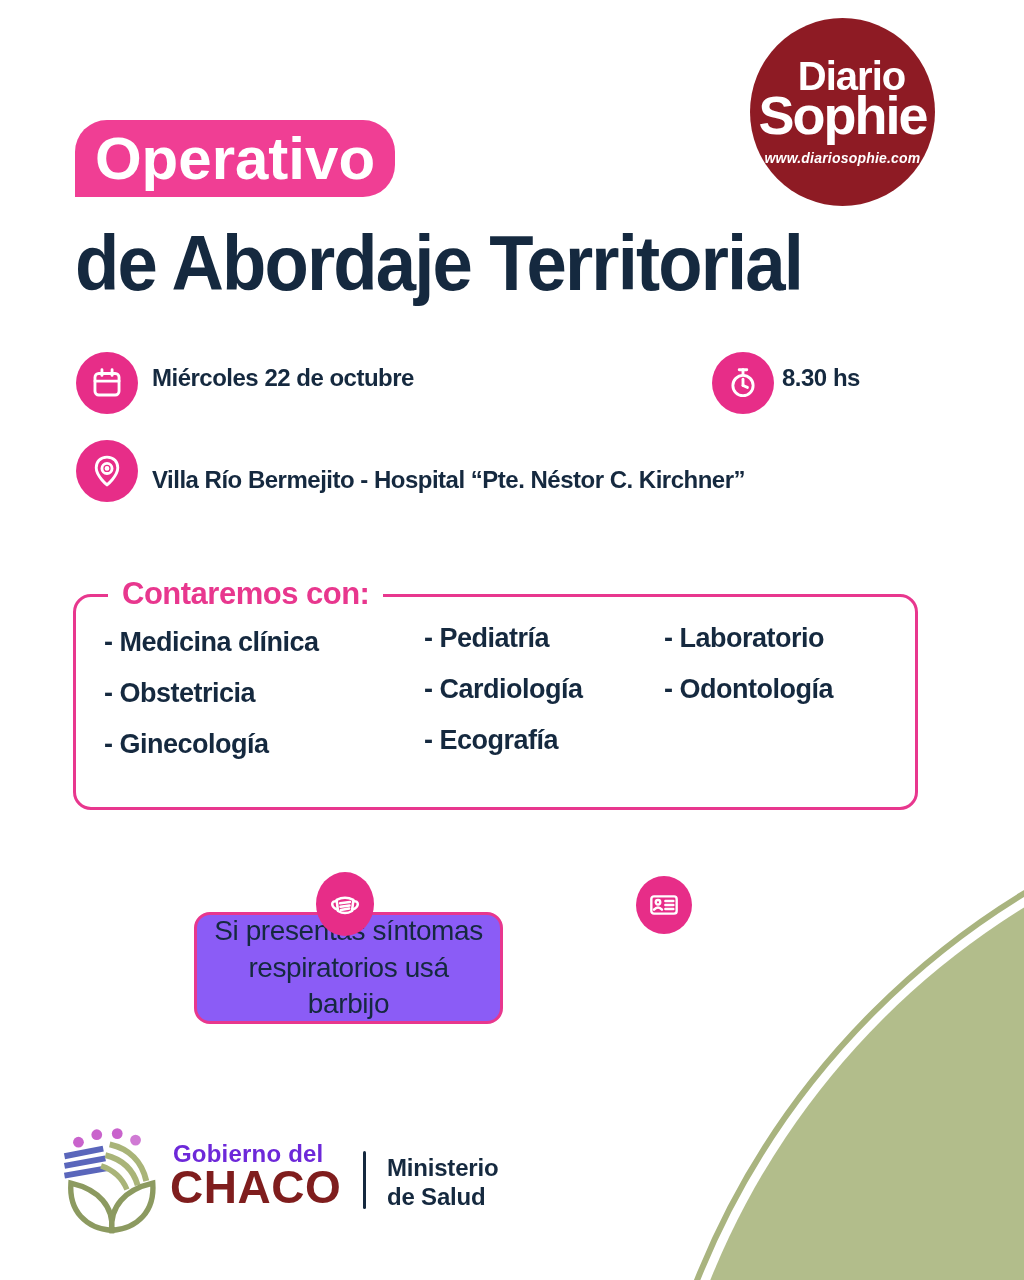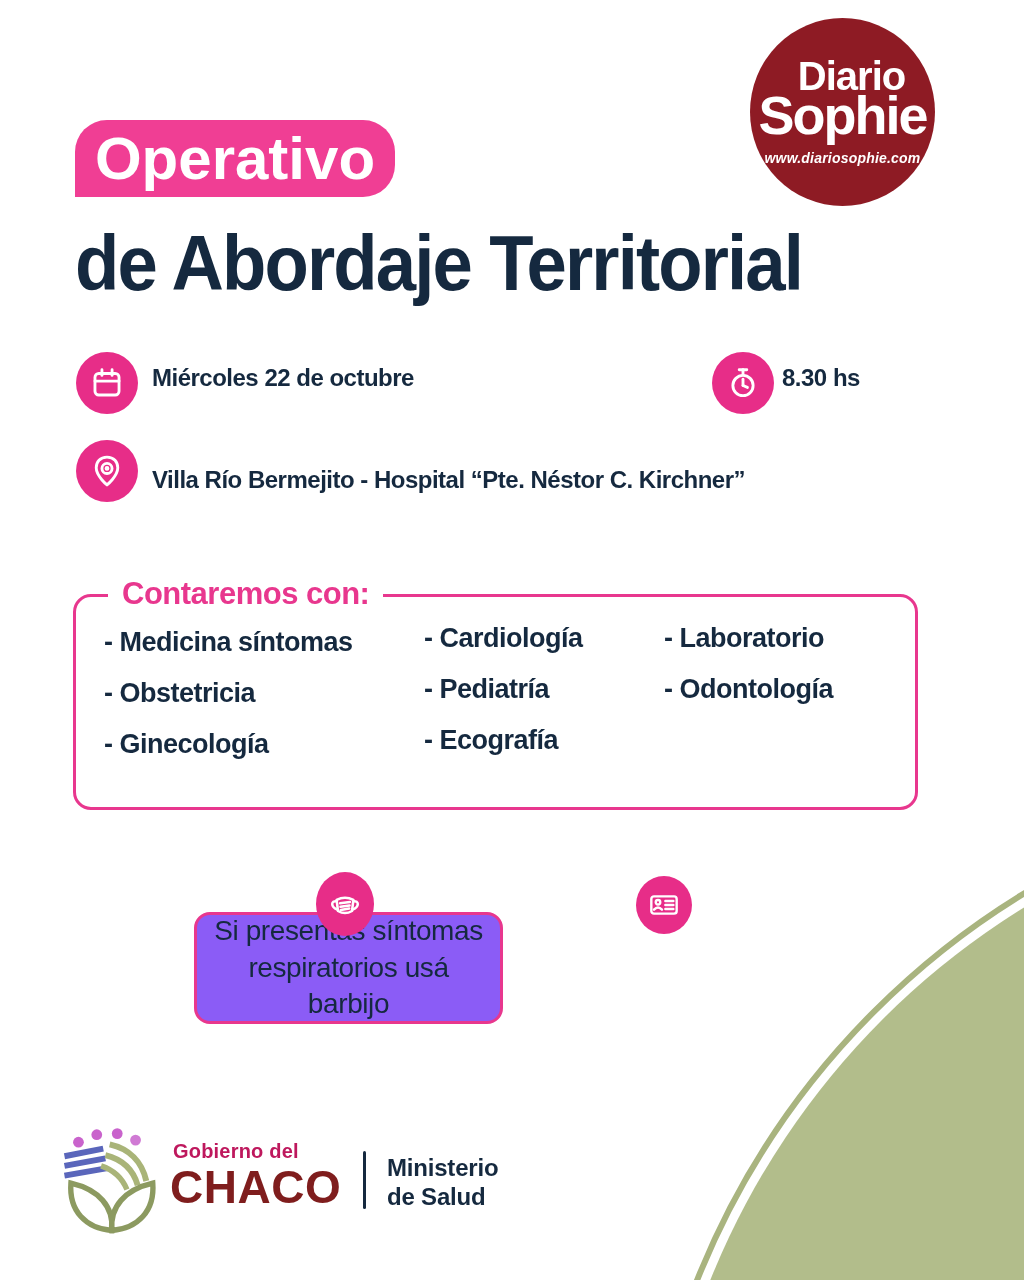--- a/index.html
+++ b/index.html
@@ -47,21 +47,21 @@
     display:flex;align-items:center;justify-content:center;text-align:center;
     color:#15293f;font-size:28px;font-weight:normal;line-height:1.32;letter-spacing:-.4px;z-index:1;}
   .n1{left:194px;top:912px;width:303px;height:106px;}
   .n2{left:517px;top:912px;width:294px;height:106px;}
   .noticeicon{position:absolute;background:#e72d88;display:flex;align-items:center;justify-content:center;z-index:2;}
   .mi{left:316px;top:872px;width:58px;height:64px;border-radius:50%;}
   .idi{left:636px;top:876px;width:56px;height:58px;border-radius:50%;}
 
   
   .emblem{position:absolute;left:60px;top:1125px;z-index:1;}
-  .gov-small{position:absolute;left:173px;top:1140px;color:#be185d;font-size:20px;font-weight:bold;letter-spacing:.2px;}
+  .gov-small{position:absolute;left:173px;top:1140px;color:#6d28d9;font-size:24px;font-weight:bold;letter-spacing:.2px;}
   .gov-big{position:absolute;left:170px;top:1160px;color:#7f1d1d;font-size:46px;font-weight:bold;letter-spacing:.5px;}
   .divider{position:absolute;left:363px;top:1151px;width:3px;height:58px;background:#15293f;border-radius:2px;}
   .ministry{position:absolute;left:387px;top:1153px;color:#15293f;font-size:24px;font-weight:bold;line-height:1.22;letter-spacing:-.2px;}
 </style>
 </head>
 <body>
 
 <div class="canvas">
 
   <div class="green-arc"></div>
@@ -103,27 +103,27 @@
       <circle cx="30" cy="26" r="8"></circle>
       <circle cx="30" cy="26" r="1.5" fill="#ffffff"></circle>
     </svg>
   </div>
   <div class="rowtext" style="left:152px;top:447px;width:790px;line-height:1.45;margin-top:16px;">Villa Río Bermejito - Hospital “Pte. Néstor C. Kirchner”</div>
 
   <div class="services z1">
     <div class="legend">Contaremos con:</div>
     <div class="svcgrid">
       <div class="svccol c1">
-        <div class="svcitem">- Medicina síntomas</div>
+        <div class="svcitem">- Medicina clínica</div>
         <div class="svcitem">- Obstetricia</div>
         <div class="svcitem">- Ginecología</div>
       </div>
       <div class="svccol c2">
+        <div class="svcitem">- Pediatría</div>
         <div class="svcitem">- Cardiología</div>
-        <div class="svcitem">- Pediatría</div>
         <div class="svcitem">- Ecografía</div>
       </div>
       <div class="svccol c3">
         <div class="svcitem">- Laboratorio</div>
         <div class="svcitem">- Odontología</div>
       </div>
     </div>
   </div>
 
   <div class="noticeicon mi">

